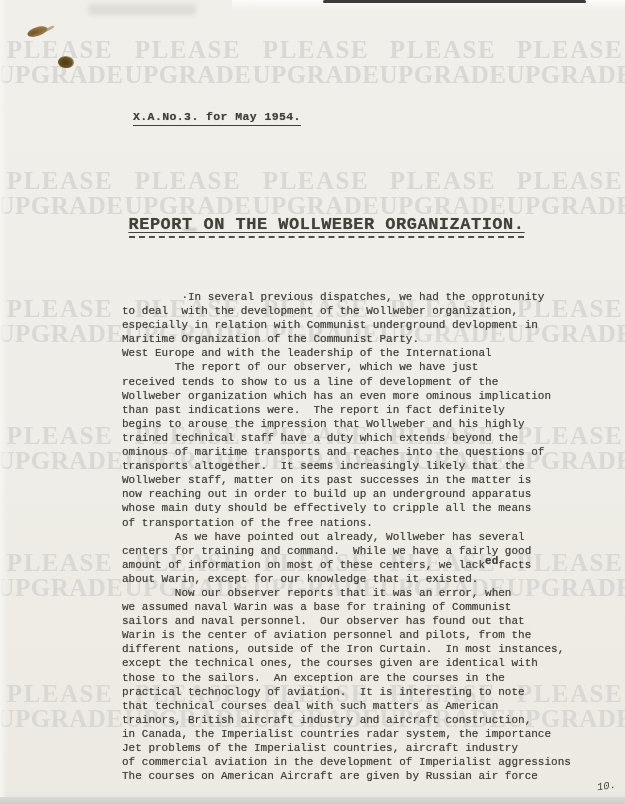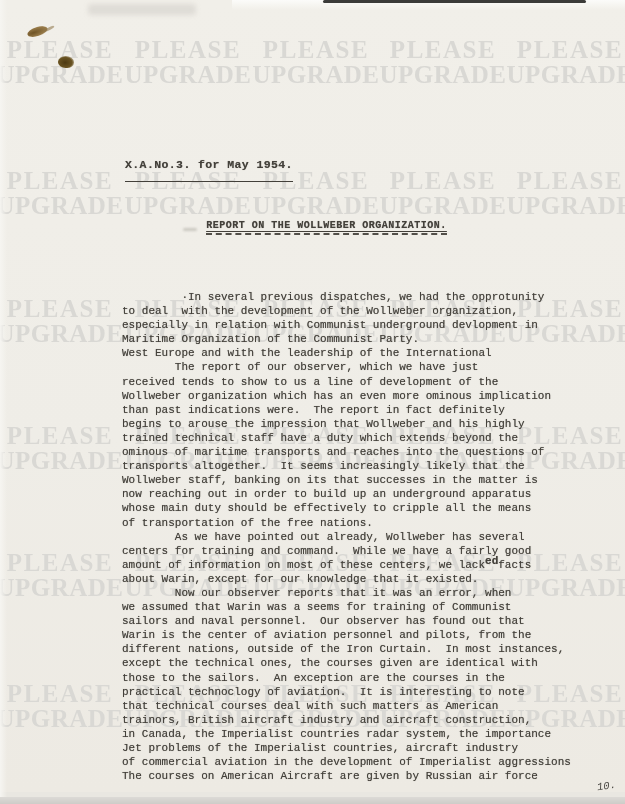--- a/index.html
+++ b/index.html
@@ -42,28 +42,28 @@
     background:rgba(138,113,68,0.55); border-radius:50%; transform:rotate(-8deg); }
   .stain-b { position:absolute; left:58px; top:56px; width:16px; height:12px;
     border-radius:55% 60% 50% 55%;
     background:radial-gradient(ellipse at 45% 55%, #4d3a13 0%, #6a5423 55%, rgba(130,108,60,0.25) 82%, rgba(130,108,60,0) 100%); }
   .speck-title { position:absolute; left:183px; top:228px; width:14px; height:3px;
     background:rgba(110,106,98,0.28); filter:blur(0.8px); border-radius:2px; }
 
   
   .typed { color:#43403a; text-shadow:0 0 0.7px rgba(67,64,58,0.6); }
   .ref {
-    position:absolute; left:125px; top:110px;
+    position:absolute; left:133px; top:110px;
     font-weight:bold; font-size:11.5px; letter-spacing:0.4px;
-    border-bottom:1.5px solid #43403a; padding-bottom:10px;margin-top:48px;
+    border-bottom:1.5px solid #43403a; padding-bottom:2px;
   }
   .title-wrap { position:absolute; left:0; top:215px; width:100%; text-align:center; }
   .doc-title {
     display:inline-block; margin-left:28px;
-    font-weight:bold; font-size:10px; letter-spacing:0.5px;
+    font-weight:bold; font-size:17px; letter-spacing:0.5px;
     text-decoration:underline; text-underline-offset:3px;
     border-bottom:2px dashed #524f49; padding-bottom:1.5px;
   }
   #body { position:absolute; left:122px; top:290px; width:445px; font-size:11px; }
   #body .line { white-space:pre; height:14.1px; line-height:14.1px; }
   .sup { position:relative; top:-3.5px; font-weight:bold;text-align:right; }
   .pagenum {
     position:absolute; left:597px; top:780px;
     font-style:italic; font-size:10.5px; color:#4c4a45;
     transform:rotate(-8deg);
@@ -219,30 +219,30 @@
       <div class="line">Maritime Organization of the Communist Party.</div>
       <div class="line">West Europe and with the leadership of the International</div>
       <div class="line">        The report of our observer, which we have just</div>
       <div class="line">received tends to show to us a line of development of the</div>
       <div class="line">Wollweber organization which has an even more ominous implication</div>
       <div class="line">than past indications were.  The report in fact definitely</div>
       <div class="line">begins to arouse the impression that Wollweber and his highly</div>
       <div class="line">trained technical staff have a duty which extends beyond the</div>
       <div class="line">ominous of maritime transports and reaches into the questions of</div>
       <div class="line">transports altogether.  It seems increasingly likely that the</div>
-      <div class="line">Wollweber staff, banking on its that successes in the matter is</div>
+      <div class="line">Wollweber staff, matter on its past successes in the matter is</div>
       <div class="line">now reaching out in order to build up an underground apparatus</div>
       <div class="line">whose main duty should be effectively to cripple all the means</div>
       <div class="line">of transportation of the free nations.</div>
       <div class="line">        As we have pointed out already, Wollweber has several</div>
       <div class="line">centers for training and command.  While we have a fairly good</div>
       <div class="line"><span>amount of information on most of these centers, we lack</span><span class="sup">ed</span><span>facts</span></div>
       <div class="line">about Warin, except for our knowledge that it existed.</div>
       <div class="line">        Now our observer reports that it was an error, when</div>
-      <div class="line">we assumed that Warin was a seems for training of Communist</div>
+      <div class="line">we assumed naval Warin was a base for training of Communist</div>
       <div class="line">sailors and naval personnel.  Our observer has found out that</div>
       <div class="line">Warin is the center of aviation personnel and pilots, from the</div>
       <div class="line">different nations, outside of the Iron Curtain.  In most instances,</div>
       <div class="line">except the technical ones, the courses given are identical with</div>
       <div class="line">those to the sailors.  An exception are the courses in the</div>
       <div class="line">practical technoclogy of aviation.  It is interesting to note</div>
       <div class="line">that technical courses deal with such matters as American</div>
       <div class="line">trainors, British aircraft industry and aircraft construction,</div>
       <div class="line">in Canada, the Imperialist countries radar system, the importance</div>
       <div class="line">Jet problems of the Imperialist countries, aircraft industry</div>

